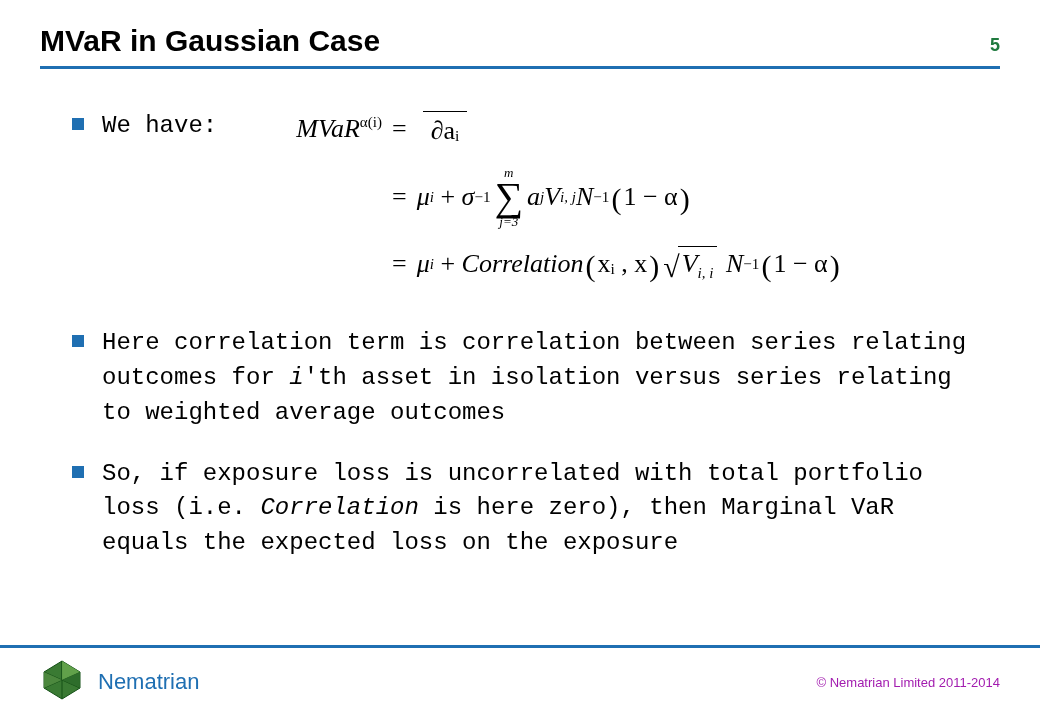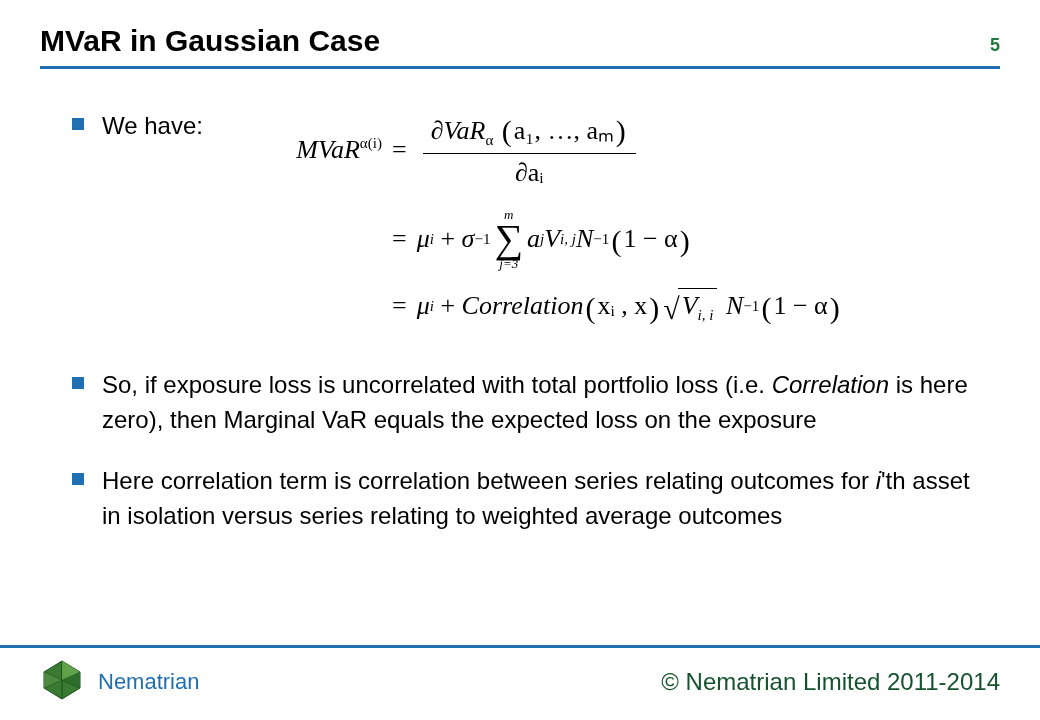--- a/index.html
+++ b/index.html
@@ -52,20 +52,21 @@
     height: 12px;
     background: #1f6fb2;
     margin-top: 9px;
     margin-right: 18px;
     flex: 0 0 auto;
   }
   .bullet-text {
     font-size: 24px;
     line-height: 1.45;
     color: #000000;
+    font-family: Liberation Mono, monospace;
   }
   .lead-col {
     display: flex;
     align-items: flex-start;
     flex: 0 0 180px;
   }
   .math-col {
     flex: 1;
     padding-left: 10px;
     font-family: "Times New Roman", Times, serif;
@@ -170,22 +171,22 @@
   .brand-left {
     display: flex;
     align-items: center;
     gap: 14px;
   }
   .brand-name {
     color: #1f6fb2;
     font-size: 22px;
   }
   .copyright {
-    color: #14532d;
-    font-size: 24px;
+    color: #a21caf;
+    font-size: 13px;
   }
   .em { font-style: italic; }
 </style>
 </head>
 <body>
 
 <div class="slide">
 
   <div class="header">
     <div class="title">MVaR in Gaussian Case</div>
@@ -204,24 +205,20 @@
       <div class="math-col">
 
         <div class="eq-line">
           <span class="lhs">
             <span>MVaR</span>
               <sub class="upright">α</sub>
               <sup class="upright">(i)</sup>
           </span>
           <span class="eqsign">=</span>
           <span class="frac">
-            <span class="num">
-              <span>∂VaR</span><sub class="upright">α</sub>
-              <span class="paren-l">(</span><span class="upright">a₁, …, aₘ</span><span class="paren-r">)</span>
-            </span>
             <span class="bar"></span>
             <span class="den upright">∂aᵢ</span>
           </span>
         </div>
 
         <div class="eq-line">
           <span class="lhs"></span>
           <span class="eqsign">=</span>
           <span>μ</span>
             <sub>i</sub>
@@ -259,28 +256,28 @@
           </span>
           &nbsp;<span>N</span><sup class="upright">−1</sup>
           <span class="paren-l">(</span><span class="upright">1 − α</span><span class="paren-r">)</span>
         </div>
       </div>
     </div>
 
     <div class="row">
       <div class="bullet-sq"></div>
       <div class="bullet-text">
-        <span>So, if exposure loss is uncorrelated with total portfolio loss (i.e. </span><span class="em">Correlation</span><span> is here zero), then Marginal VaR equals the expected loss on the exposure</span>
+        <span>Here correlation term is correlation between series relating outcomes for </span><span class="em">i</span><span>'th asset in isolation versus series relating to weighted average outcomes</span>
       </div>
     </div>
 
     <div class="row">
       <div class="bullet-sq"></div>
       <div class="bullet-text">
-        <span>Here correlation term is correlation between series relating outcomes for </span><span class="em">i</span><span>'th asset in isolation versus series relating to weighted average outcomes</span>
+        <span>So, if exposure loss is uncorrelated with total portfolio loss (i.e. </span><span class="em">Correlation</span><span> is here zero), then Marginal VaR equals the expected loss on the exposure</span>
       </div>
     </div>
 
   </div>
 
   <div class="footer">
     <div class="brand-left">
       <span>
         <svg width="44" height="44" viewBox="0 0 44 44">
           <polygon points="22,3 40,14 40,30 22,41 4,30 4,14" fill="#3a7a33" stroke="#145016" stroke-width="1"></polygon>

